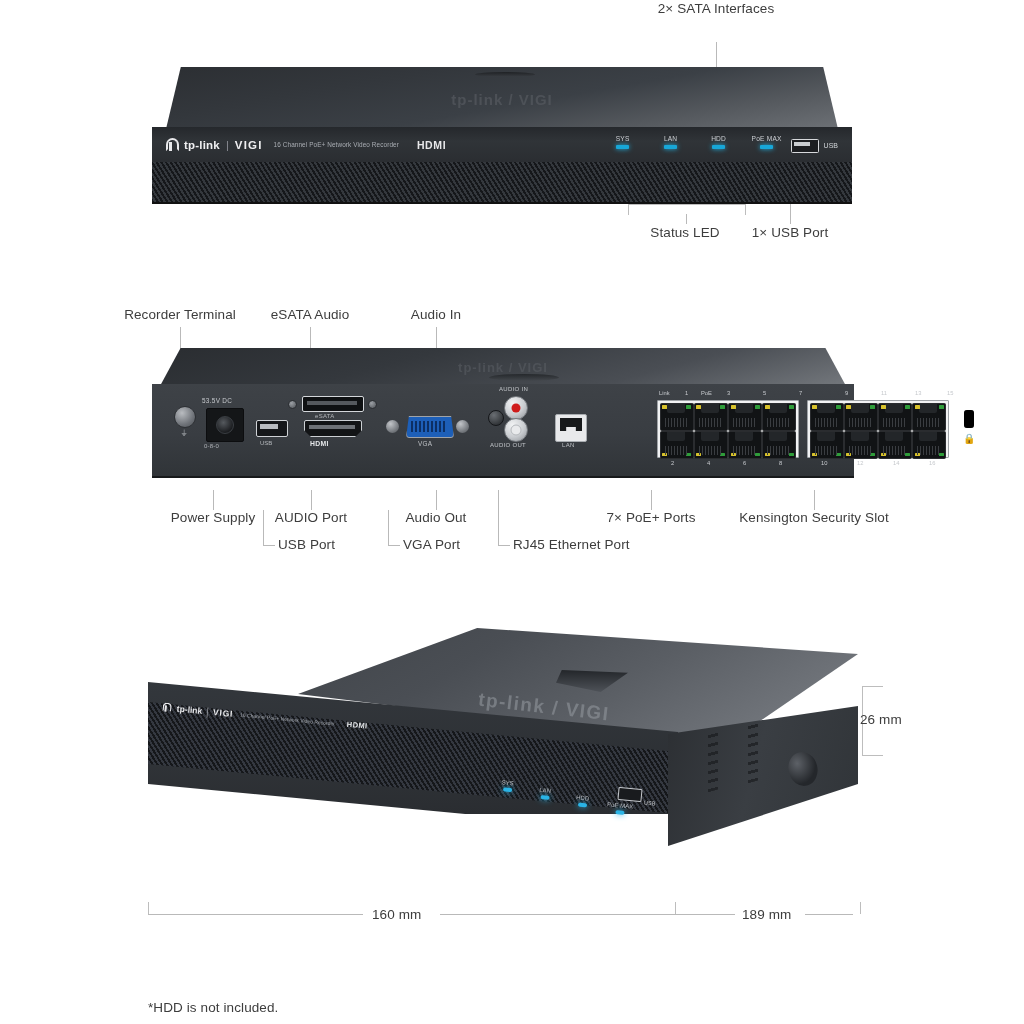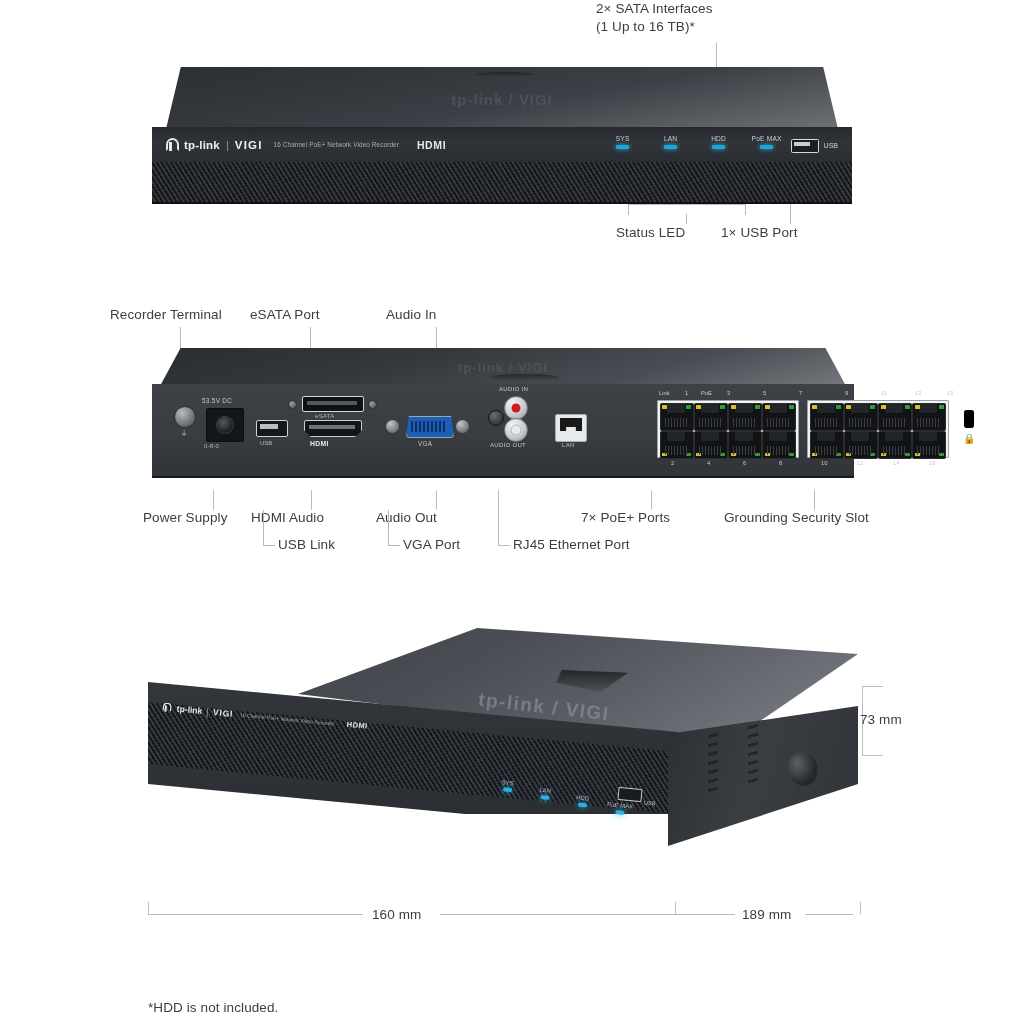--- a/index.html
+++ b/index.html
@@ -1,21 +1,21 @@
 <!DOCTYPE html>
 <html><head>
 <meta charset="utf-8">
 <style>
   html,body{margin:0;padding:0;background:#fff;}
   body{width:1024px;height:1024px;position:relative;overflow:hidden;
        font-family:"Liberation Sans",sans-serif;color:#3c3c3c;}
   .stage{position:absolute;inset:0;}
   .abs{position:absolute;}
   .cap{font-size:13.5px;color:#3d3d3d;white-space:nowrap;letter-spacing:.1px;}
-  .cap.c{}
+  .cap.c{text-align:center;}
   .lead{position:absolute;background:#b9b9b9;}
   .lead.v{width:1px;}
   .lead.h{height:1px;}
   .brk{position:absolute;border-top:1px solid #bdbdbd;border-left:1px solid #bdbdbd;border-right:1px solid #bdbdbd;}
 
   
   #front-view{left:152px;top:67px;width:700px;height:135px;}
   .fv-top{position:absolute;left:14px;top:0;width:672px;height:62px;
     background:linear-gradient(170deg,#2c2f33 0%,#33373c 28%,#3b4046 55%,#55595e 78%,#6d7176 100%);
     border-radius:3px 3px 0 0;
@@ -182,21 +182,20 @@
     border-radius:1.5px;background:#191b1e;transform:rotate(5.4deg);}
   .pv-usb-l{position:absolute;left:496px;top:172px;font-size:5.6px;color:#bdc0c4;transform:rotate(5.4deg);}
 </style>
 </head>
 <body>
 
 <div class="stage">
 
   <div class="abs cap c" style="left:596px;top:0px;width:240px;line-height:18px;">
     <div>2× SATA Interfaces</div>
-    <div>(1 Up to 16 TB)*</div>
   </div>
   <div class="lead v" style="left:716px;top:42px;height:32px;"></div>
 
   <div class="abs" id="front-view">
     <div class="fv-top">
       <div class="fv-vent-top"></div>
       <div class="fv-logo">tp-link / VIGI</div>
     </div>
     <div class="fv-band">
       <div class="fv-brand">
@@ -236,21 +235,21 @@
   <div class="brk" style="left:628px;top:204px;width:116px;height:10px;"></div>
   <div class="lead v" style="left:686px;top:214px;height:10px;"></div>
   <div class="abs cap c" style="left:616px;top:225px;width:138px;">Status LED</div>
 
   <div class="lead v" style="left:790px;top:204px;height:20px;"></div>
   <div class="abs cap c" style="left:721px;top:225px;width:138px;">1× USB Port</div>
 
   <div class="abs cap c" style="left:110px;top:307px;width:140px;">Recorder Terminal</div>
   <div class="lead v" style="left:180px;top:327px;height:99px;"></div>
 
-  <div class="abs cap c" style="left:250px;top:307px;width:120px;">eSATA Port</div>
+  <div class="abs cap c" style="left:250px;top:307px;width:120px;">eSATA Audio</div>
   <div class="lead v" style="left:310px;top:327px;height:85px;"></div>
 
   <div class="abs cap c" style="left:386px;top:307px;width:100px;">Audio In</div>
   <div class="lead v" style="left:436px;top:327px;height:90px;"></div>
 
   <div class="abs" id="rear-view">
     <div class="rv-top">
       <div class="rv-logo">tp-link / VIGI</div>
     </div>
     <div class="rv-dimple"></div>
@@ -400,40 +399,40 @@
 
       <div class="kslot"></div>
       <div class="klock">🔒</div>
     </div>
   </div>
 
   <div class="lead v" style="left:213px;top:490px;height:20px;"></div>
   <div class="abs cap c" style="left:143px;top:510px;width:140px;">Power Supply</div>
 
   <div class="lead v" style="left:311px;top:490px;height:20px;"></div>
-  <div class="abs cap c" style="left:251px;top:510px;width:120px;">HDMI Audio</div>
+  <div class="abs cap c" style="left:251px;top:510px;width:120px;">AUDIO Port</div>
   <div class="lead v" style="left:263px;top:510px;height:35px;"></div>
   <div class="lead h" style="left:263px;top:545px;width:12px;"></div>
-  <div class="abs cap" style="left:278px;top:537px;">USB Link</div>
+  <div class="abs cap" style="left:278px;top:537px;">USB Port</div>
 
   <div class="lead v" style="left:436px;top:490px;height:20px;"></div>
   <div class="abs cap c" style="left:376px;top:510px;width:120px;">Audio Out</div>
   <div class="lead v" style="left:388px;top:510px;height:35px;"></div>
   <div class="lead h" style="left:388px;top:545px;width:12px;"></div>
   <div class="abs cap" style="left:403px;top:537px;">VGA Port</div>
 
   <div class="lead v" style="left:498px;top:490px;height:55px;"></div>
   <div class="lead h" style="left:498px;top:545px;width:12px;"></div>
   <div class="abs cap" style="left:513px;top:537px;">RJ45 Ethernet Port</div>
 
   <div class="lead v" style="left:651px;top:490px;height:20px;"></div>
   <div class="abs cap c" style="left:581px;top:510px;width:140px;">7× PoE+ Ports</div>
 
   <div class="lead v" style="left:814px;top:490px;height:20px;"></div>
-  <div class="abs cap c" style="left:724px;top:510px;width:180px;">Grounding Security Slot</div>
+  <div class="abs cap c" style="left:724px;top:510px;width:180px;">Kensington Security Slot</div>
 
   <div class="abs" id="persp-view">
     <div class="pv-topface"></div>
     <div class="pv-dimple"></div>
     <div class="pv-logo">tp-link / VIGI</div>
 
     <div class="pv-front"></div>
     <div class="pv-band"></div>
     <div class="pv-grille"></div>
 
@@ -467,21 +466,21 @@
       <div class="pv-led" style="margin-top:12px;">
         <div class="t">PoE MAX</div>
         <div class="d"></div>
       </div>
     </div>
     <div class="pv-usb"></div>
     <div class="pv-usb-l">USB</div>
   </div>
 
   <div class="abs" style="left:862px;top:686px;width:20px;height:68px;border-top:1px solid #bdbdbd;border-bottom:1px solid #bdbdbd;border-left:1px solid #bdbdbd;"></div>
-  <div class="abs cap" style="left:860px;top:712px;">73 mm</div>
+  <div class="abs cap" style="left:860px;top:712px;">26 mm</div>
 
   <div class="abs" style="left:148px;top:902px;width:8px;height:12px;border-left:1px solid #bdbdbd;"></div>
   <div class="lead h" style="left:148px;top:914px;width:215px;"></div>
   <div class="abs cap" style="left:372px;top:907px;">160 mm</div>
   <div class="lead h" style="left:440px;top:914px;width:235px;"></div>
   <div class="abs" style="left:675px;top:902px;width:1px;height:12px;background:#bdbdbd;"></div>
   <div class="lead h" style="left:675px;top:914px;width:60px;"></div>
   <div class="abs cap" style="left:742px;top:907px;">189 mm</div>
   <div class="lead h" style="left:805px;top:914px;width:48px;"></div>
   <div class="abs" style="left:852px;top:902px;width:8px;height:12px;border-right:1px solid #bdbdbd;"></div>

